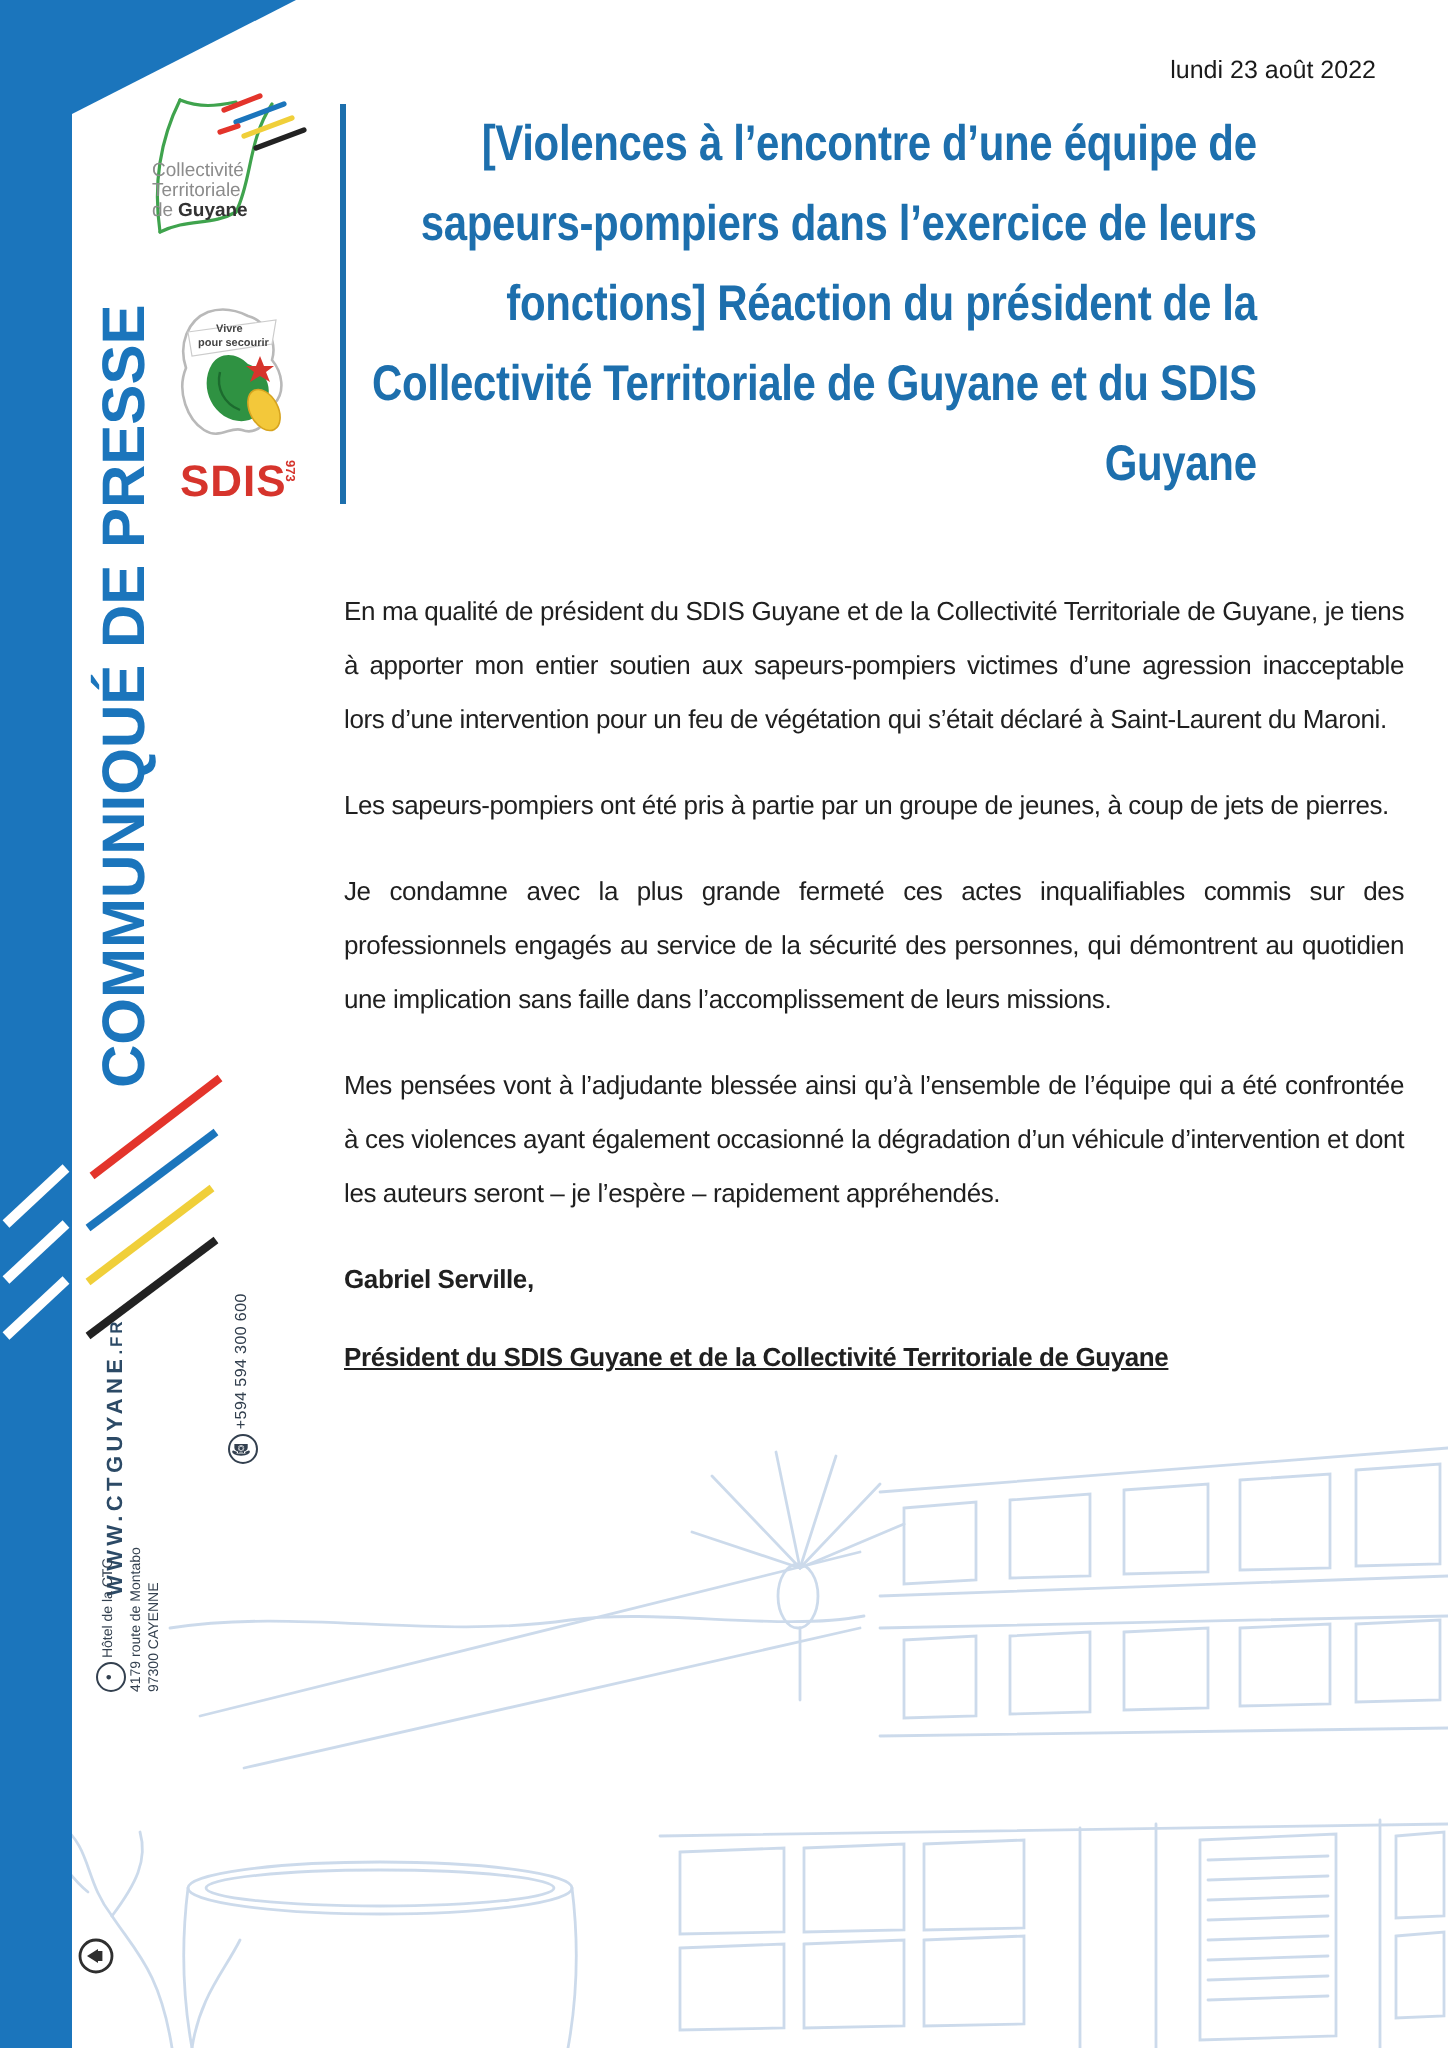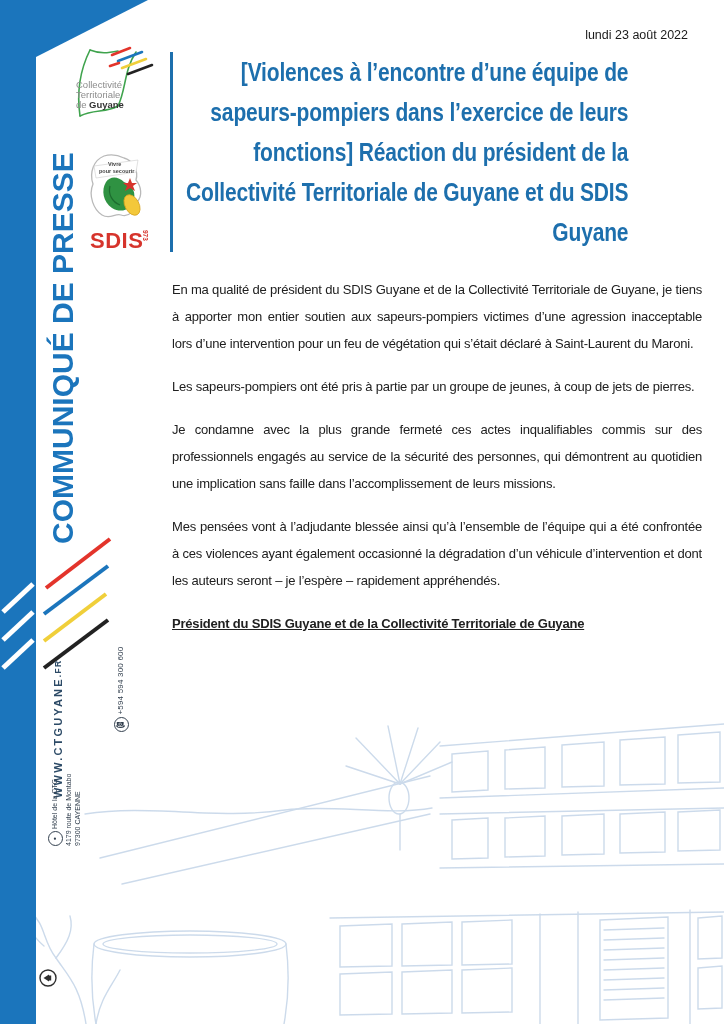--- a/index.html
+++ b/index.html
@@ -17,21 +17,21 @@
   
   .heading{position:absolute;left:170px;top:52px;border-left:3px solid #1d6fad;padding-left:13px;text-align:right;}
   .heading-inner{transform:scaleX(0.84);transform-origin:0 0;}
   .heading-inner div{
     font-size:25px;font-weight:700;color:#1d6fad;line-height:40px;white-space:nowrap;
     letter-spacing:-0.2px;
   }
   
   .body-text{position:absolute;left:172px;top:276px;width:530px;font-size:13px;
     line-height:27px;text-align:justify;color:#202020;letter-spacing:-0.2px;}
-  .body-text p{margin:0 0 16px 0;}
+  .body-text p{margin:16px 0 16px 0;}
   .sig-name{font-weight:700;margin-top:16px;}
   .sig-title{font-weight:700;text-decoration:underline;margin-top:12px;}
   
   .vert{position:absolute;writing-mode:vertical-rl;transform:rotate(180deg);white-space:nowrap;}
   .press-label{left:46px;top:146px;height:398px;font-size:30px;font-weight:700;color:#1b75bc;}
   .website{left:52px;top:650px;height:148px;font-size:11px;font-weight:700;
     color:#2c4a66;letter-spacing:2.2px;}
   .website .tld{font-size:8.5px;letter-spacing:1.4px;}
   .phone-block{left:114px;top:648px;height:84px;font-size:8px;color:#33404f;letter-spacing:0.2px;}
   .address{left:46px;top:766px;height:80px;font-size:7px;color:#33404f;}
@@ -187,20 +187,21 @@
       <div>Collectivité Territoriale de Guyane et du SDIS</div>
       <div>Guyane</div>
     </div>
   </div>
 
   <div class="body-text">
     <p>En ma qualité de président du SDIS Guyane et de la Collectivité Territoriale de Guyane, je tiens à apporter mon entier soutien aux sapeurs-pompiers victimes d’une agression inacceptable lors d’une intervention pour un feu de végétation qui s’était déclaré à Saint-Laurent du Maroni.</p>
     <p>Les sapeurs-pompiers ont été pris à partie par un groupe de jeunes, à coup de jets de pierres.</p>
     <p>Je condamne avec la plus grande fermeté ces actes inqualifiables commis sur des professionnels engagés au service de la sécurité des personnes, qui démontrent au quotidien une implication sans faille dans l’accomplissement de leurs missions.</p>
     <p>Mes pensées vont à l’adjudante blessée ainsi qu’à l’ensemble de l’équipe qui a été confrontée à ces violences ayant également occasionné la dégradation d’un véhicule d’intervention et dont les auteurs seront – je l’espère – rapidement appréhendés.</p>
+    <div class="sig-name">Gabriel Serville,</div>
     <div class="sig-title">Président du SDIS Guyane et de la Collectivité Territoriale de Guyane</div>
   </div>
 
   <div class="vert website">
     <span>WWW.CTGUYANE</span><span class="tld">.FR</span>
   </div>
 
   <div class="vert phone-block">
     <span class="circle-icon">☎</span>
     <span>+594 594 300 600</span>

